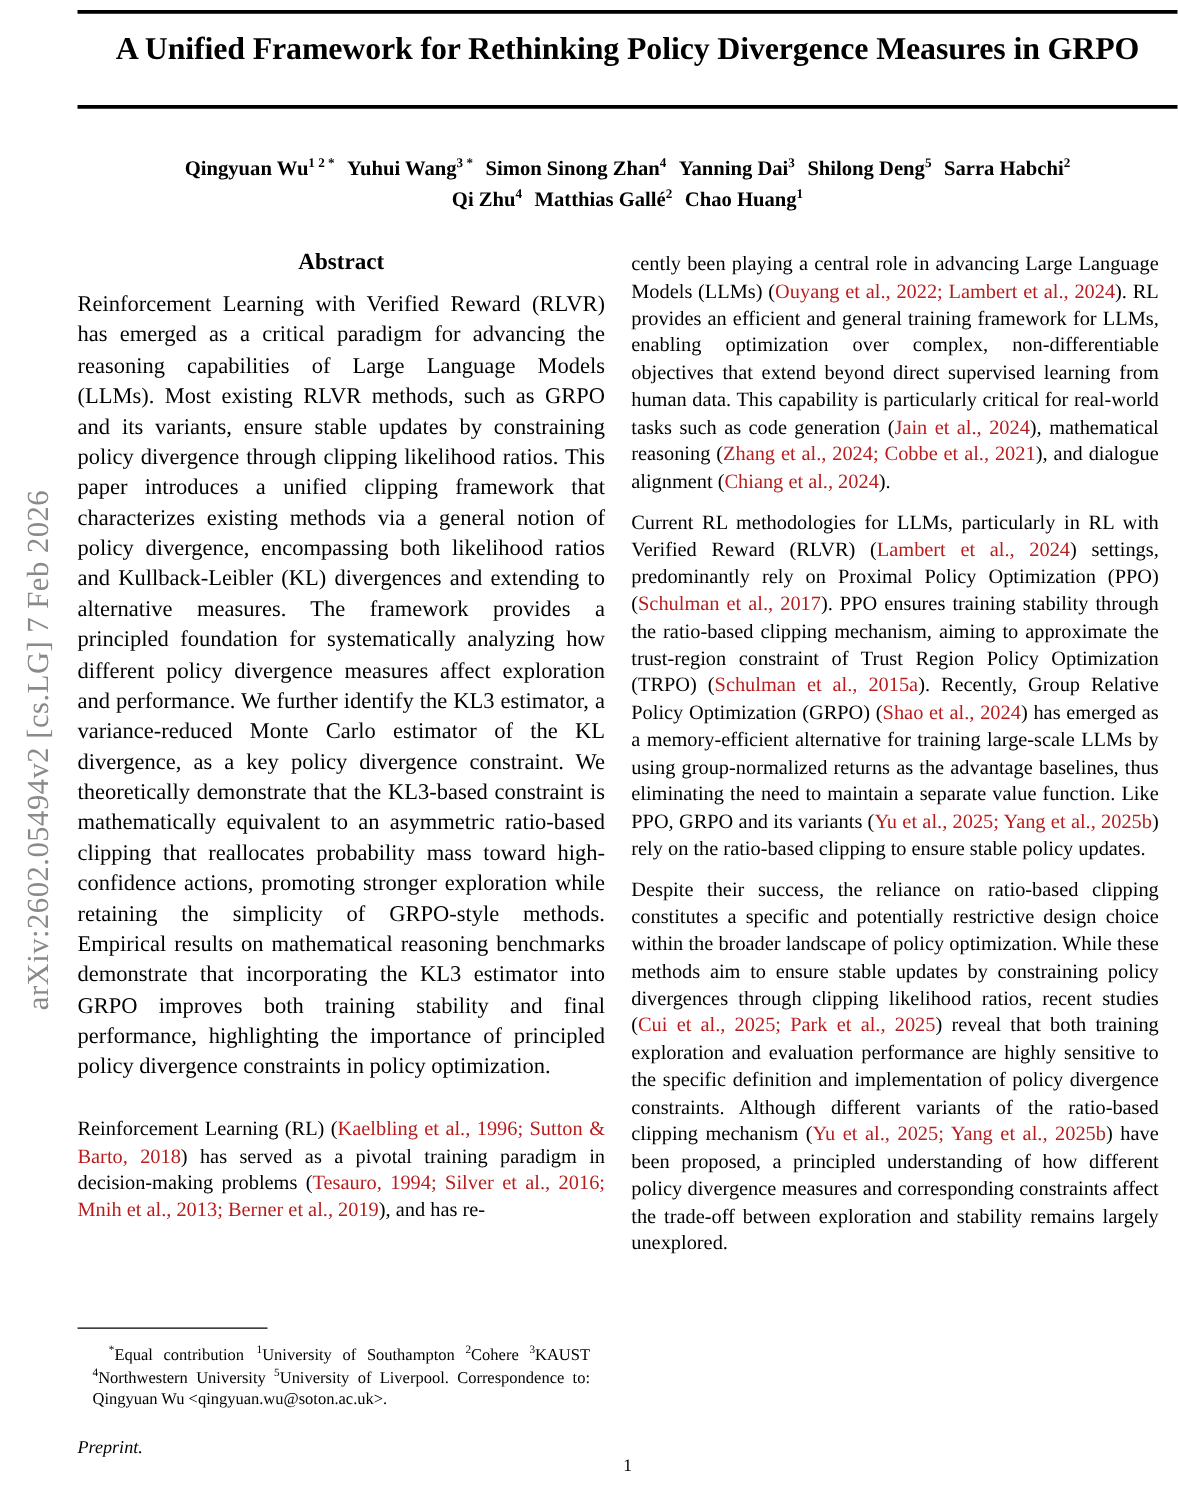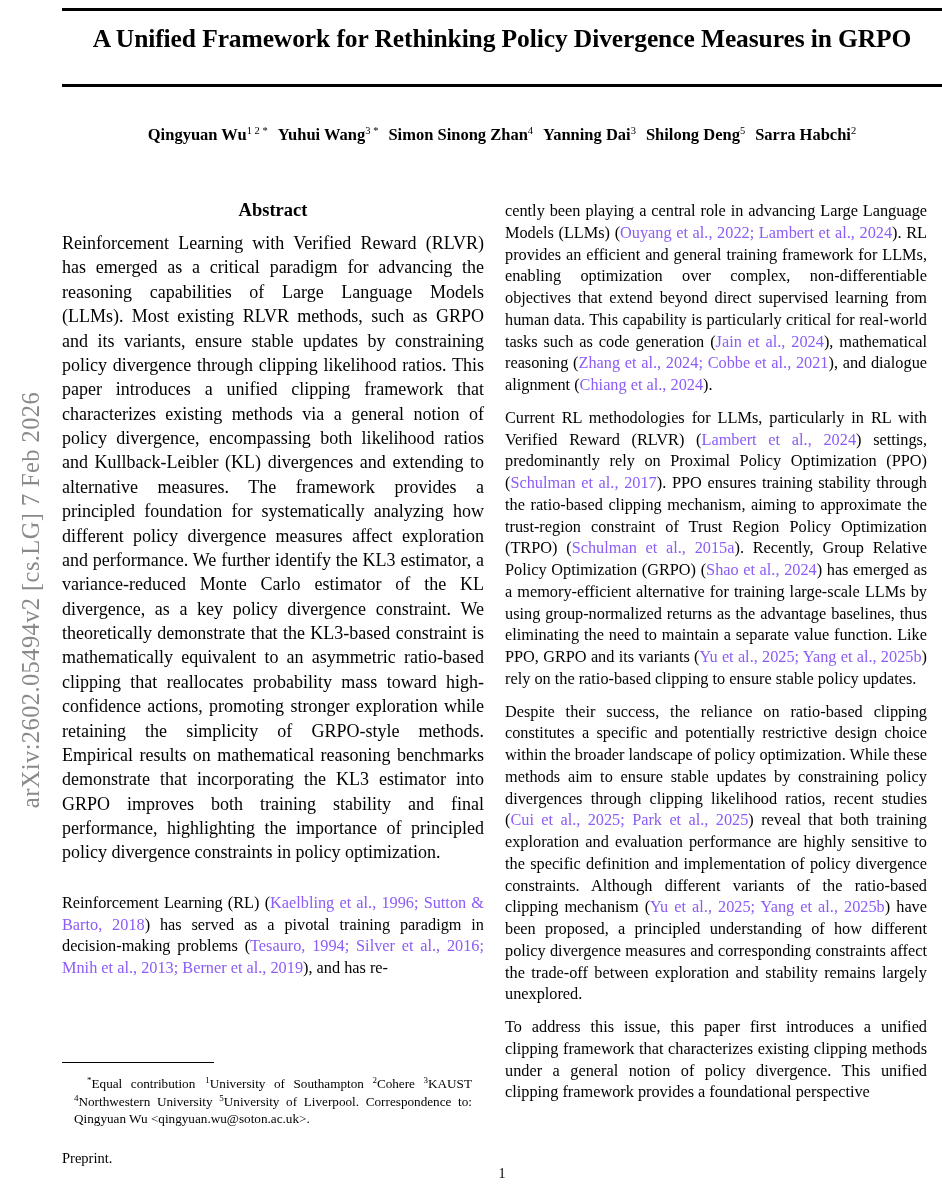--- a/index.html
+++ b/index.html
@@ -84,21 +84,21 @@
     top: 122px;
     width: 880px;
     text-align: center;
     font-size: 16.5px;
     font-weight: bold;
     line-height: 1.52;
   }
   .authors .au { white-space: nowrap; }
   .authors sup {
     font-size: 10.5px;
-    font-weight: normal;
+    font-weight: bold;
     vertical-align: super;
     line-height: 0;
   }
   .au-gap { display: inline-block; width: 10px; }
 
   
   .columns {
     position: absolute;
     left: 0px;
     top: 200px;
@@ -133,21 +133,21 @@
     line-height: 1.335;
     text-align: justify;
     text-justify: inter-word;
     hyphens: none;
   }
   .abstract-body p.body {
     font-size: 18px;
     line-height: 1.355;
   }
 
-  .cite { color: #8b5cf6; }
+  .cite { color: #b91c1c; }
 
   
   .footnote-wrap {
     position: absolute;
     left: 0px;
     top: 1062px;
     width: 422px;
   }
   .footnote-rule {
     width: 152px;
@@ -164,20 +164,21 @@
   .footnote sup {
     font-size: 9px;
     vertical-align: super;
     line-height: 0;
   }
   .preprint {
     position: absolute;
     left: 0px;
     top: 1150px;
     font-size: 14.5px;
+    font-style: italic;
   }
 
   .page-number {
     position: absolute;
     left: 0px;
     top: 1166px;
     width: 880px;
     text-align: center;
     font-size: 14px;
   }
@@ -194,20 +195,23 @@
   <div class="rule-top"></div>
 
   <div class="paper-title">A Unified Framework for Rethinking Policy Divergence Measures in GRPO</div>
 
   <div class="rule-under-title"></div>
 
   <div class="authors">
     <div>
       <span class="au"><span>Qingyuan Wu</span><sup>1 2 *</sup></span><span class="au-gap"></span><span class="au"><span>Yuhui Wang</span><sup>3 *</sup></span><span class="au-gap"></span><span class="au"><span>Simon Sinong Zhan</span><sup>4</sup></span><span class="au-gap"></span><span class="au"><span>Yanning Dai</span><sup>3</sup></span><span class="au-gap"></span><span class="au"><span>Shilong Deng</span><sup>5</sup></span><span class="au-gap"></span><span class="au"><span>Sarra Habchi</span><sup>2</sup></span>
     </div>
+    <div>
+      <span class="au"><span>Qi Zhu</span><sup>4</sup></span><span class="au-gap"></span><span class="au"><span>Matthias Gallé</span><sup>2</sup></span><span class="au-gap"></span><span class="au"><span>Chao Huang</span><sup>1</sup></span>
+    </div>
   </div>
 
   <div class="columns">
 
     <div class="col col-left">
 
       <div class="sec-head-center">Abstract</div>
 
       <div class="abstract-body">
         <p class="body">Reinforcement Learning with Verified Reward (RLVR) has emerged as a critical paradigm for advancing the reasoning capabilities of Large Language Models (LLMs). Most existing RLVR methods, such as GRPO and its variants, ensure stable updates by constraining policy divergence through clipping likelihood ratios. This paper introduces a unified clipping framework that characterizes existing methods via a general notion of policy divergence, encompassing both likelihood ratios and Kullback-Leibler (KL) divergences and extending to alternative measures. The framework provides a principled foundation for systematically analyzing how different policy divergence measures affect exploration and performance. We further identify the KL3 estimator, a variance-reduced Monte Carlo estimator of the KL divergence, as a key policy divergence constraint. We theoretically demonstrate that the KL3-based constraint is mathematically equivalent to an asymmetric ratio-based clipping that reallocates probability mass toward high-confidence actions, promoting stronger exploration while retaining the simplicity of GRPO-style methods. Empirical results on mathematical reasoning benchmarks demonstrate that incorporating the KL3 estimator into GRPO improves both training stability and final performance, highlighting the importance of principled policy divergence constraints in policy optimization.</p>
@@ -221,21 +225,20 @@
     </div>
 
     <div class="col col-right">
 
       <p class="body"><span>cently been playing a central role in advancing Large Language Models (LLMs) (</span><span class="cite">Ouyang et al., 2022</span><span class="cite">; </span><span class="cite">Lambert et al., 2024</span><span>). RL provides an efficient and general training framework for LLMs, enabling optimization over complex, non-differentiable objectives that extend beyond direct supervised learning from human data. This capability is particularly critical for real-world tasks such as code generation (</span><span class="cite">Jain et al., 2024</span><span>), mathematical reasoning (</span><span class="cite">Zhang et al., 2024</span><span class="cite">; </span><span class="cite">Cobbe et al., 2021</span><span>), and dialogue alignment (</span><span class="cite">Chiang et al., 2024</span><span>).</span></p>
 
       <p class="body"><span>Current RL methodologies for LLMs, particularly in RL with Verified Reward (RLVR) (</span><span class="cite">Lambert et al., 2024</span><span>) settings, predominantly rely on Proximal Policy Optimization (PPO) (</span><span class="cite">Schulman et al., 2017</span><span>). PPO ensures training stability through the ratio-based clipping mechanism, aiming to approximate the trust-region constraint of Trust Region Policy Optimization (TRPO) (</span><span class="cite">Schulman et al., 2015a</span><span>). Recently, Group Relative Policy Optimization (GRPO) (</span><span class="cite">Shao et al., 2024</span><span>) has emerged as a memory-efficient alternative for training large-scale LLMs by using group-normalized returns as the advantage baselines, thus eliminating the need to maintain a separate value function. Like PPO, GRPO and its variants (</span><span class="cite">Yu et al., 2025</span><span class="cite">; </span><span class="cite">Yang et al., 2025b</span><span>) rely on the ratio-based clipping to ensure stable policy updates.</span></p>
 
       <p class="body"><span>Despite their success, the reliance on ratio-based clipping constitutes a specific and potentially restrictive design choice within the broader landscape of policy optimization. While these methods aim to ensure stable updates by constraining policy divergences through clipping likelihood ratios, recent studies (</span><span class="cite">Cui et al., 2025</span><span class="cite">; </span><span class="cite">Park et al., 2025</span><span>) reveal that both training exploration and evaluation performance are highly sensitive to the specific definition and implementation of policy divergence constraints. Although different variants of the ratio-based clipping mechanism (</span><span class="cite">Yu et al., 2025</span><span class="cite">; </span><span class="cite">Yang et al., 2025b</span><span>) have been proposed, a principled understanding of how different policy divergence measures and corresponding constraints affect the trade-off between exploration and stability remains largely unexplored.</span></p>
 
-      <p class="body">To address this issue, this paper first introduces a unified clipping framework that characterizes existing clipping methods under a general notion of policy divergence. This unified clipping framework provides a foundational perspective</p>
 
     </div>
   </div>
 
   <div class="footnote-wrap">
     <div class="footnote-rule"></div>
     <p class="footnote"><span style="display:inline-block;width:13px"></span><sup>*</sup><span>Equal contribution</span><span style="display:inline-block;width:10px"></span><sup>1</sup><span>University of Southampton </span><sup>2</sup><span>Cohere </span><sup>3</sup><span>KAUST </span><sup>4</sup><span>Northwestern University </span><sup>5</sup><span>University of Liverpool. Correspondence to: Qingyuan Wu &lt;qingyuan.wu@soton.ac.uk&gt;.</span></p>
   </div>
 
   <div class="preprint">Preprint.</div>

